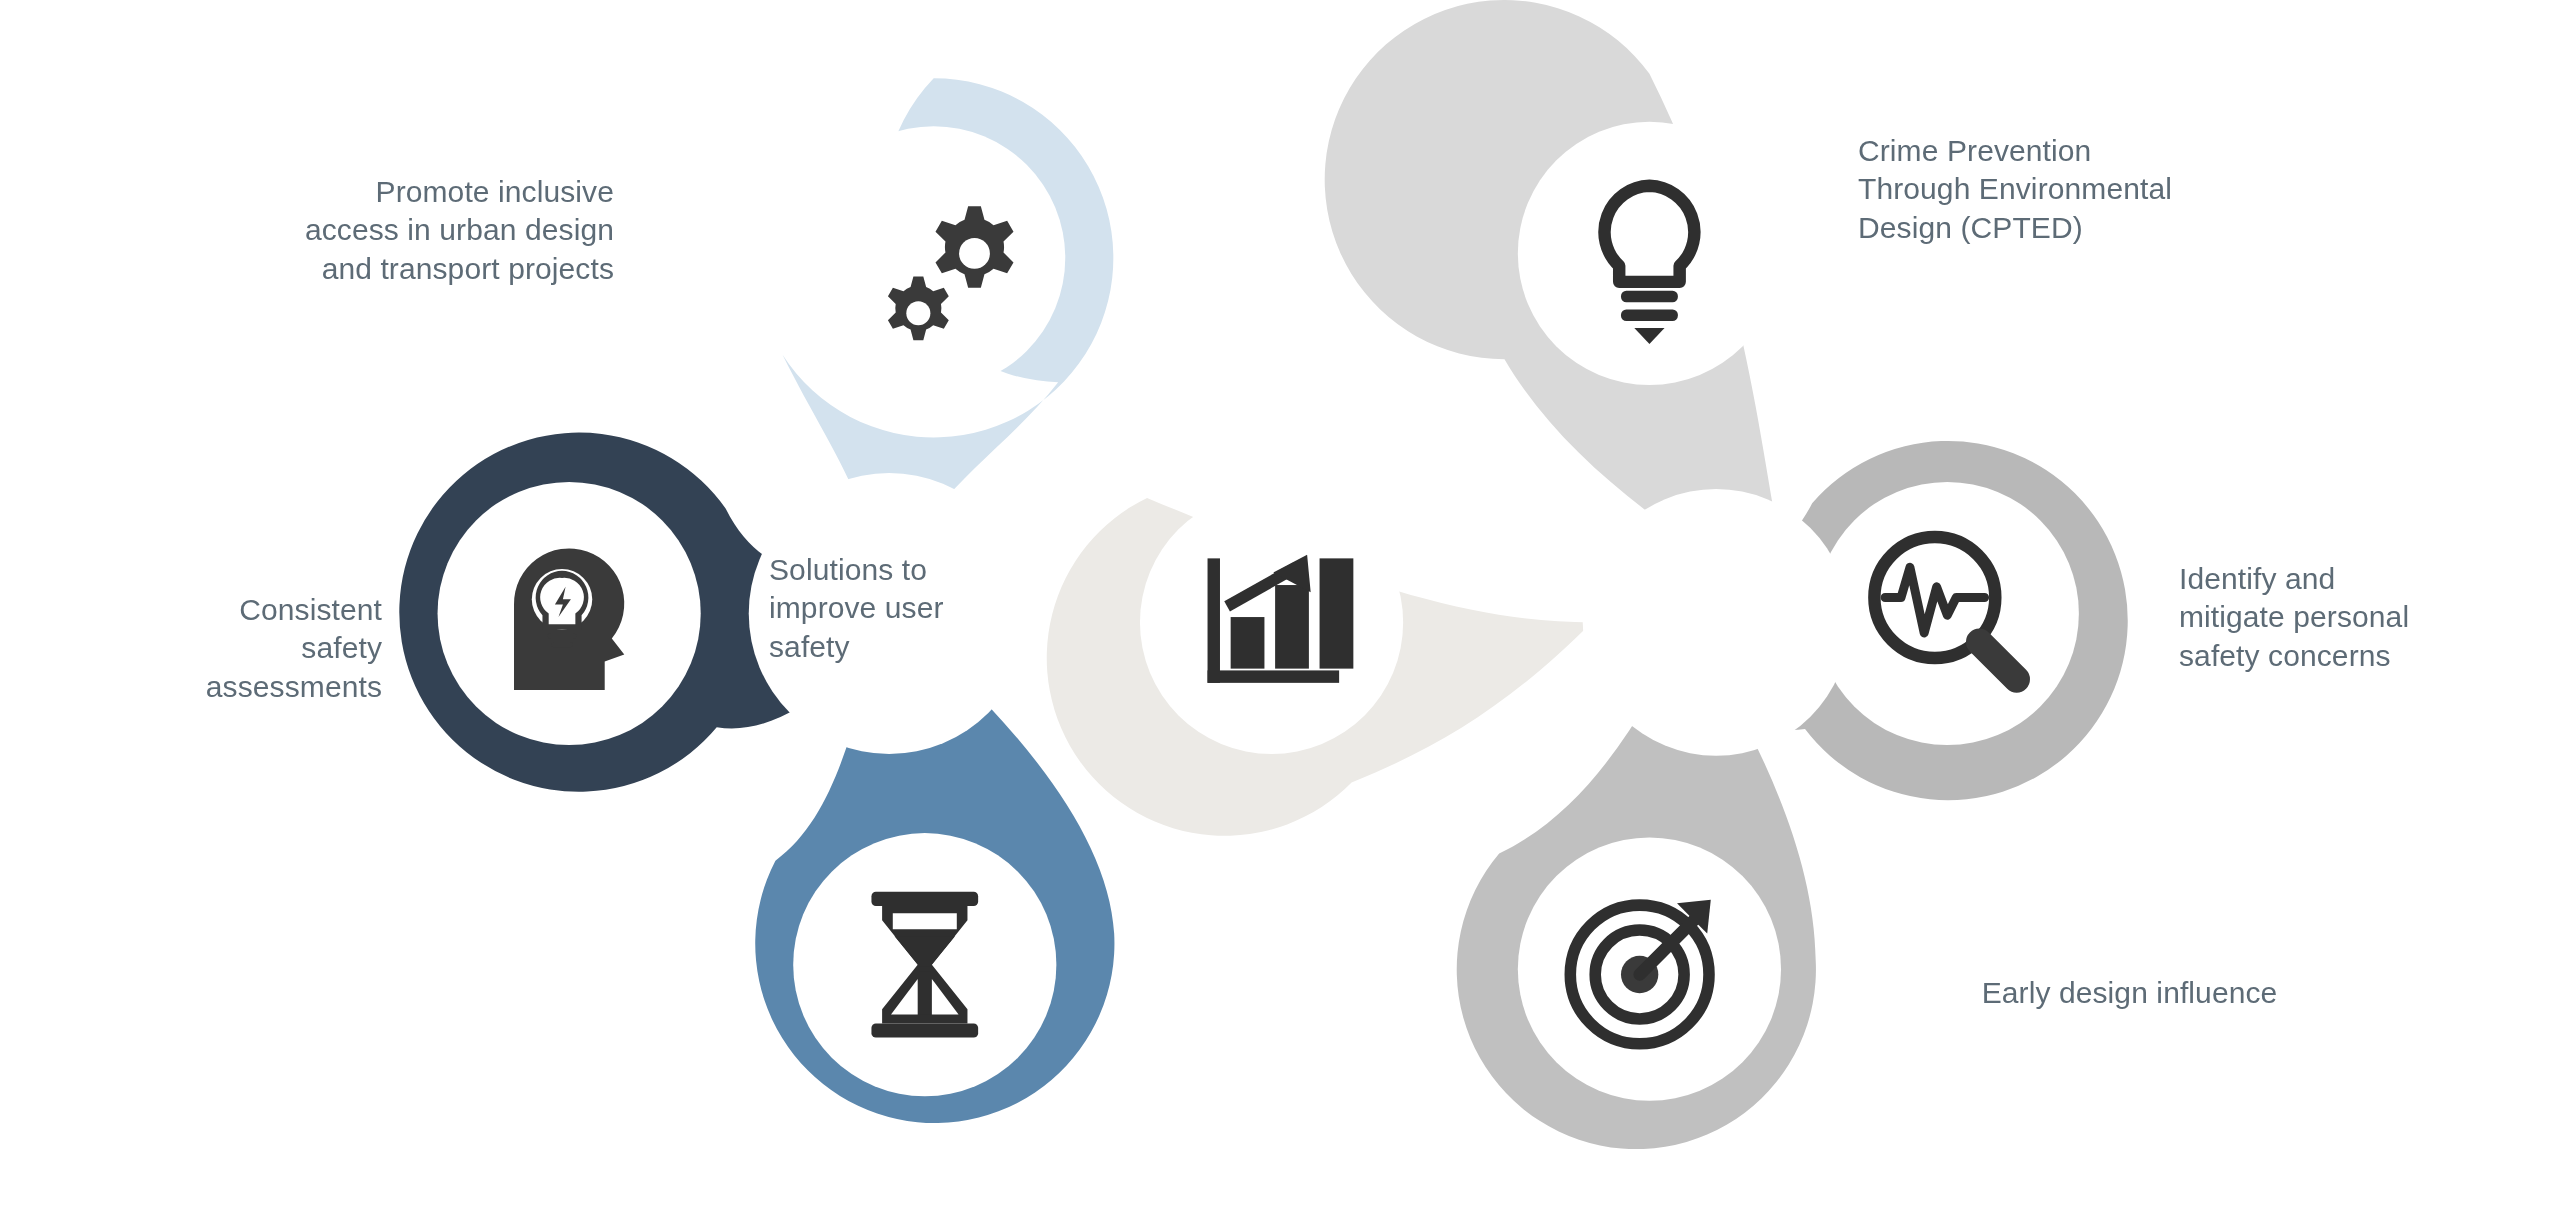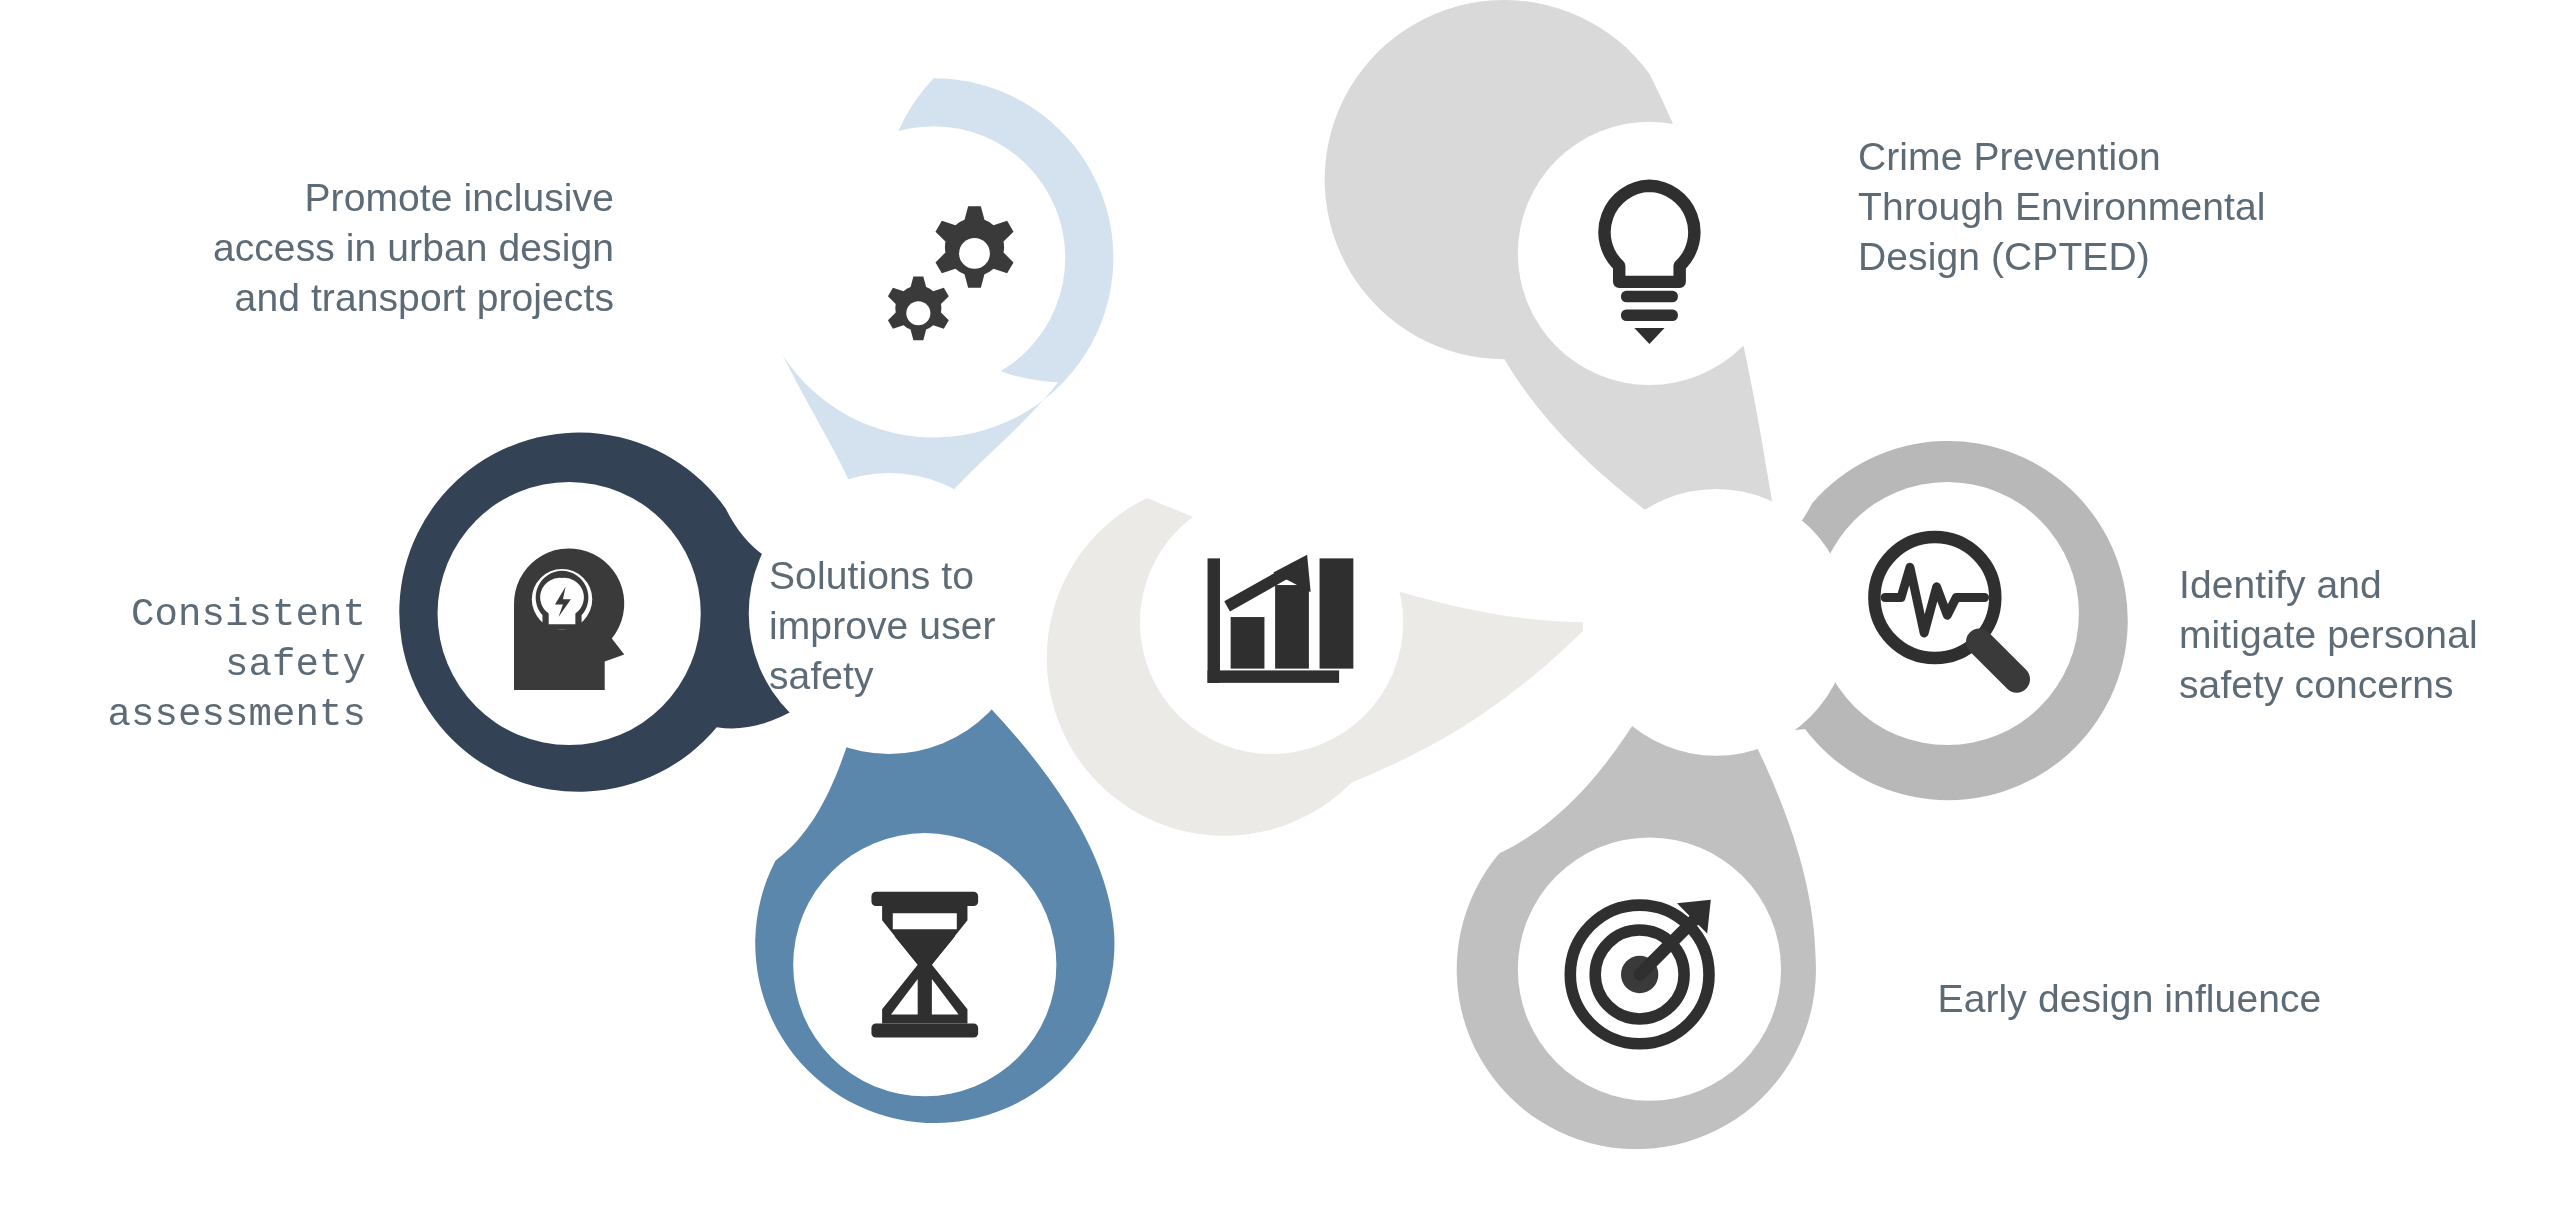--- a/index.html
+++ b/index.html
@@ -1,20 +1,20 @@
 <!DOCTYPE html>
 <html style="font-size:14.2px"><head>
 <meta charset="utf-8">
 <style>
   html,body{margin:0;padding:0;background:#ffffff;}
   body{width:2576px;height:1227px;overflow:hidden;
        font-family:"Liberation Sans","DejaVu Sans",sans-serif;}
   #stage{position:relative;width:2576px;height:1227px;background:#fff;}
   #diagram{position:absolute;left:0;top:0;width:2576px;height:1227px;}
-  .cap{position:absolute;color:#5d6b76;font-size:39px;line-height:1.28;
+  .cap{position:absolute;color:#5d6b76;font-size:30px;line-height:1.28;
        letter-spacing:0.1px;white-space:pre-line;font-weight:400;}
   .cap.r{text-align:right;margin-left:36px;}
   .cap.l{text-align:left;}
   .cap.c{text-align:left;}
 </style>
 </head>
 <body>
 
 <div id="stage">
 
@@ -155,21 +155,21 @@
 
       <circle cx="1930" cy="700" r="150" fill="#ffffff"></circle>
     </g>
 
   </svg>
 
   <div class="cap r" style="left:116px;top:173px;width:462px;">Promote inclusive
 access in urban design
 and transport projects</div>
 
-  <div class="cap r" style="left:28px;top:591px;width:302px;font-family:Liberation Mono, monospace;">Consistent
+  <div class="cap r" style="left:44px;top:591px;width:302px;">Consistent
 safety
 assessments</div>
 
 
   <div class="cap c" style="left:769px;top:551px;width:285px;">Solutions to
 improve user
 safety</div>
 
   <div class="cap l" style="left:1858px;top:132px;width:605px;">Crime Prevention
 Through Environmental

